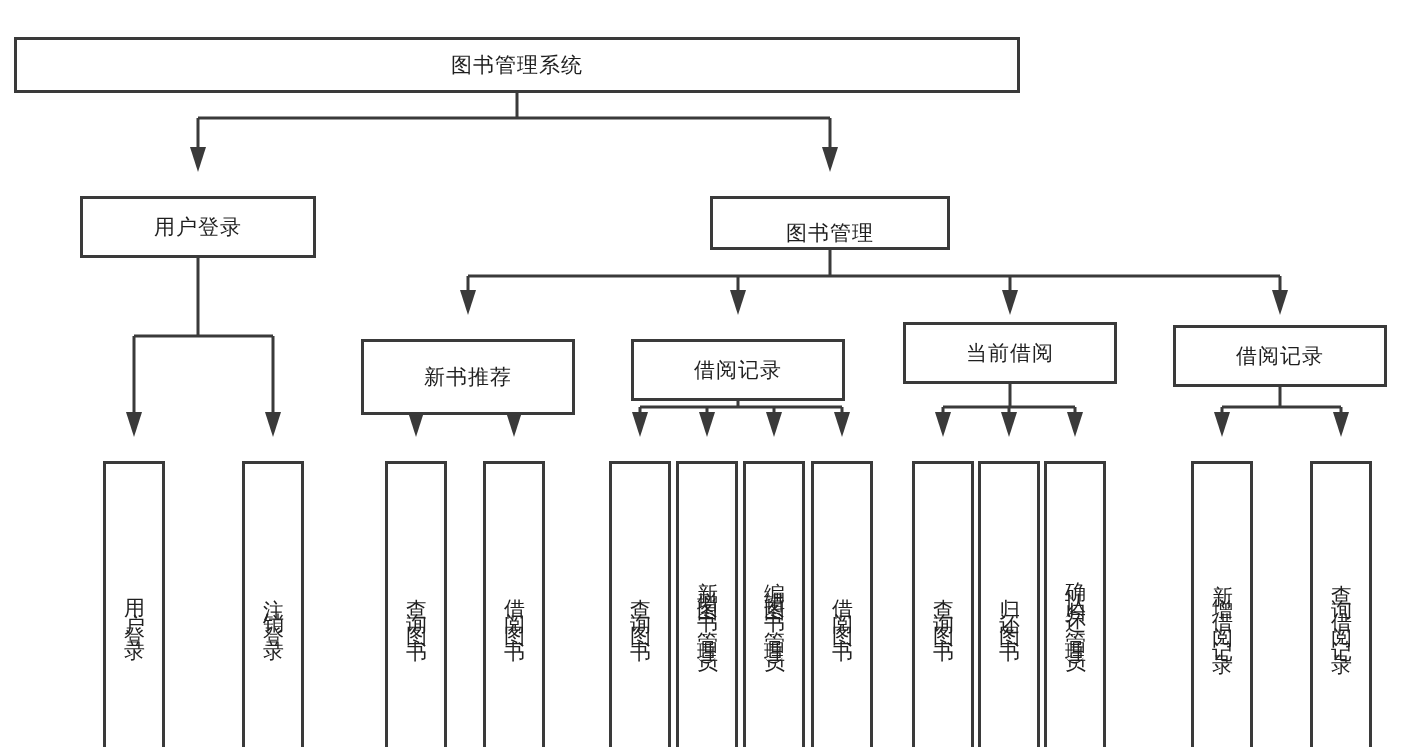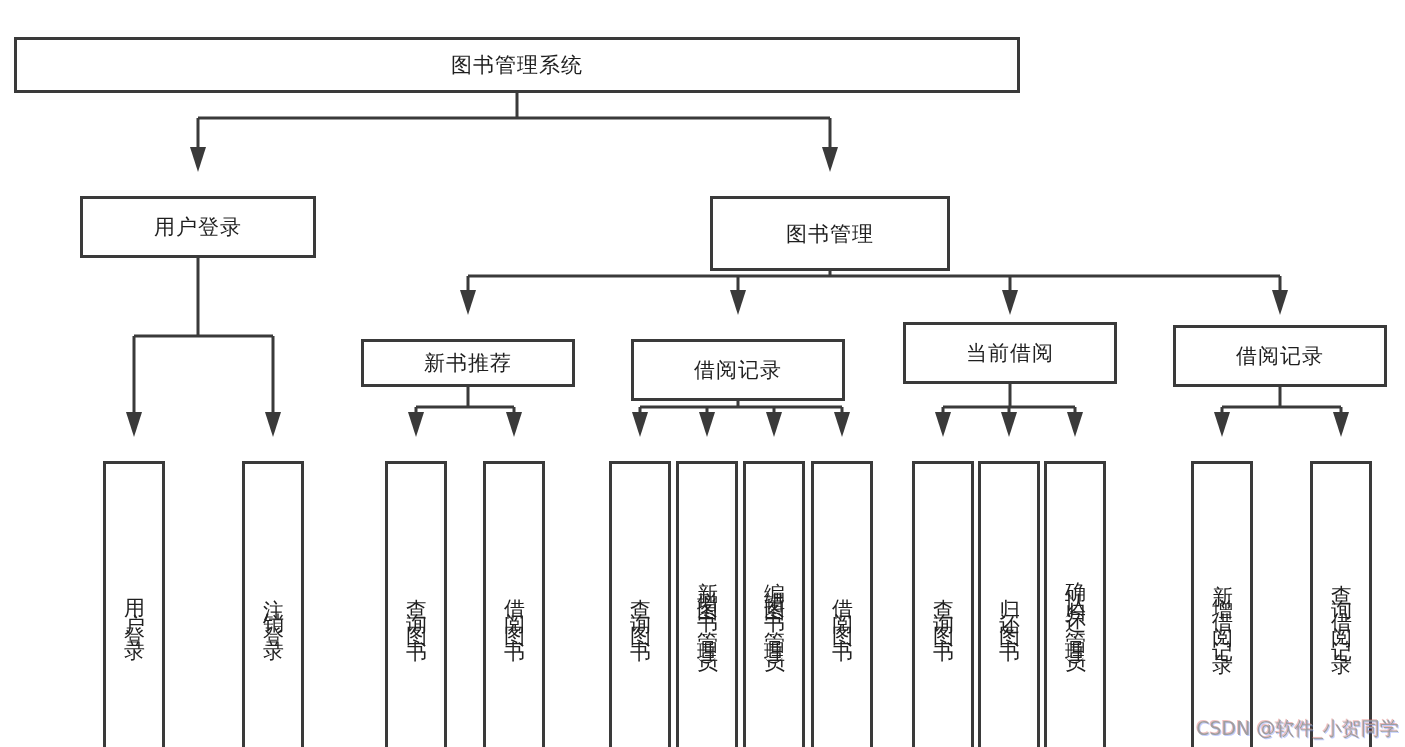--- a/index.html
+++ b/index.html
@@ -82,25 +82,25 @@
     </g>
   </svg>
 
   <div class="node hbox" style="left:14px;top:13px;width:1006px;height:56px;">
     <span>图书管理系统</span>
   </div>
 
   <div class="node hbox" style="left:80px;top:172px;width:236px;height:62px;">
     <span>用户登录</span>
   </div>
-  <div class="node hbox" style="left:710px;top:172px;width:240px;height:75px;">
+  <div class="node hbox" style="left:710px;top:172px;width:240px;height:54px;align-items:flex-end;">
     <span>图书管理</span>
   </div>
 
-  <div class="node hbox" style="left:361px;top:315px;width:214px;height:48px;">
+  <div class="node hbox" style="left:361px;top:315px;width:214px;height:76px;">
     <span>新书推荐</span>
   </div>
   <div class="node hbox" style="left:631px;top:315px;width:214px;height:62px;">
     <span>借阅记录</span>
   </div>
   <div class="node hbox" style="left:903px;top:298px;width:214px;height:62px;">
     <span>当前借阅</span>
   </div>
   <div class="node hbox" style="left:1173px;top:301px;width:214px;height:62px;">
     <span>借阅记录</span>
@@ -143,14 +143,13 @@
     <span class="long">确认归还（管理员）</span>
   </div>
 
   <div class="node vbox" style="left:1191px;top:437px;width:62px;height:298px;">
     <span>新增借阅记录</span>
   </div>
   <div class="node vbox" style="left:1310px;top:437px;width:62px;height:298px;">
     <span>查询借阅记录</span>
   </div>
 
-  <div class="watermark">CSDN @软件_小贺同学</div>
 </div>
 
 </body></html>

